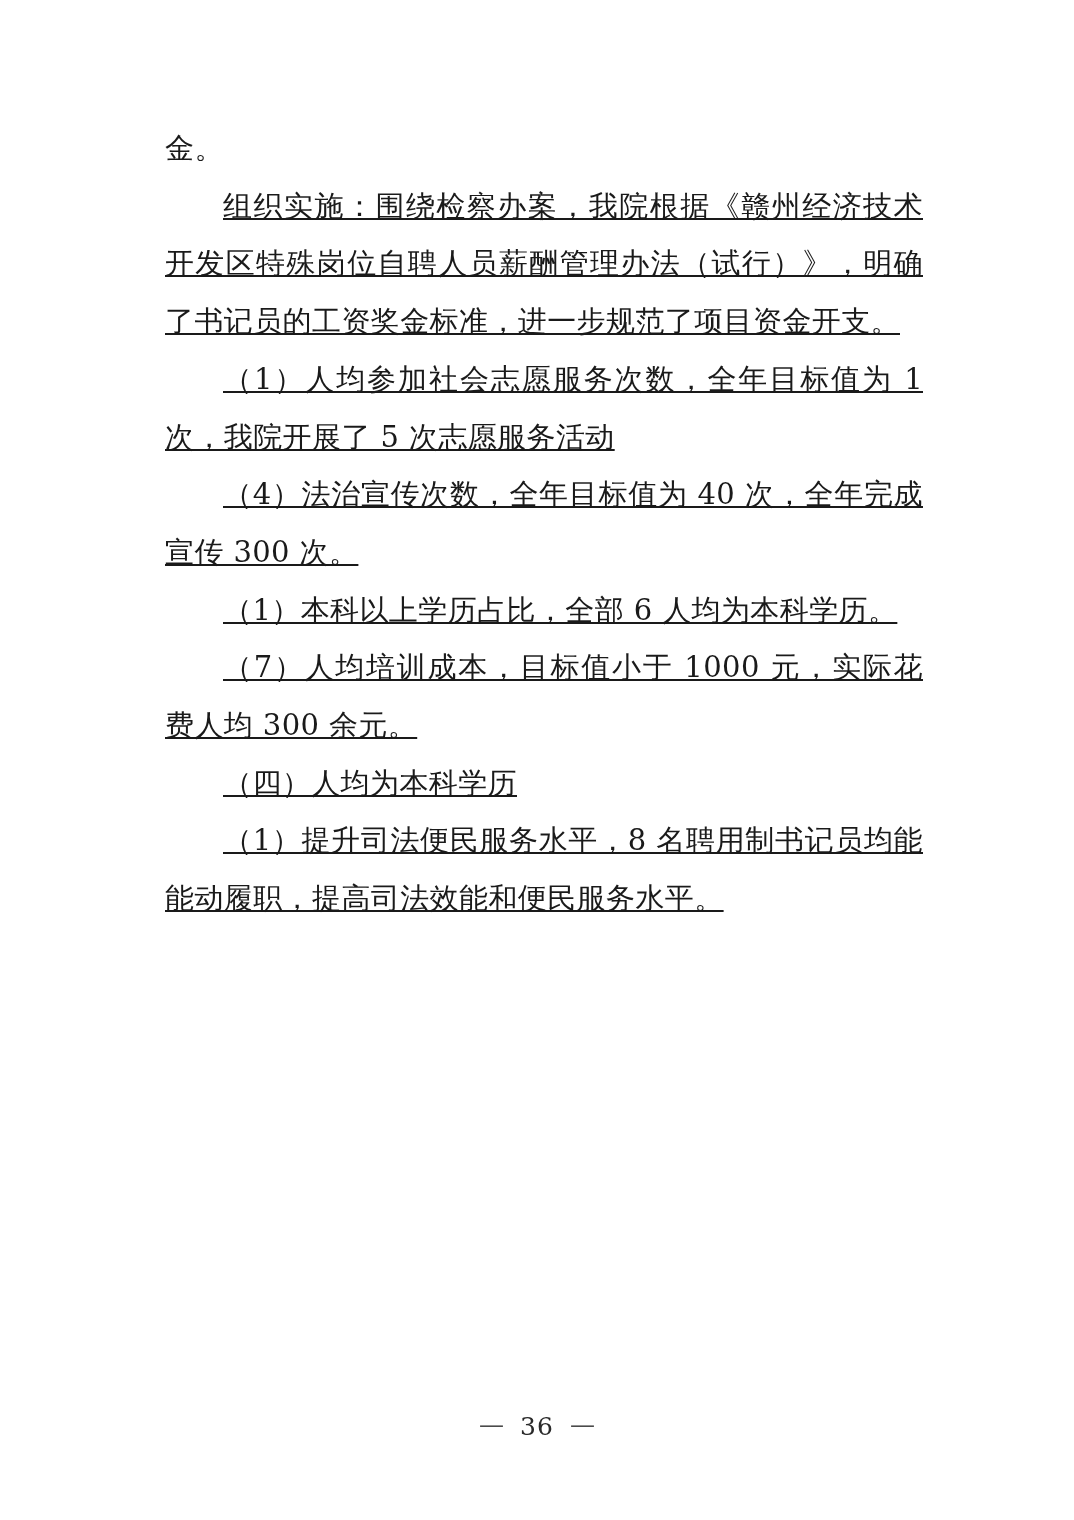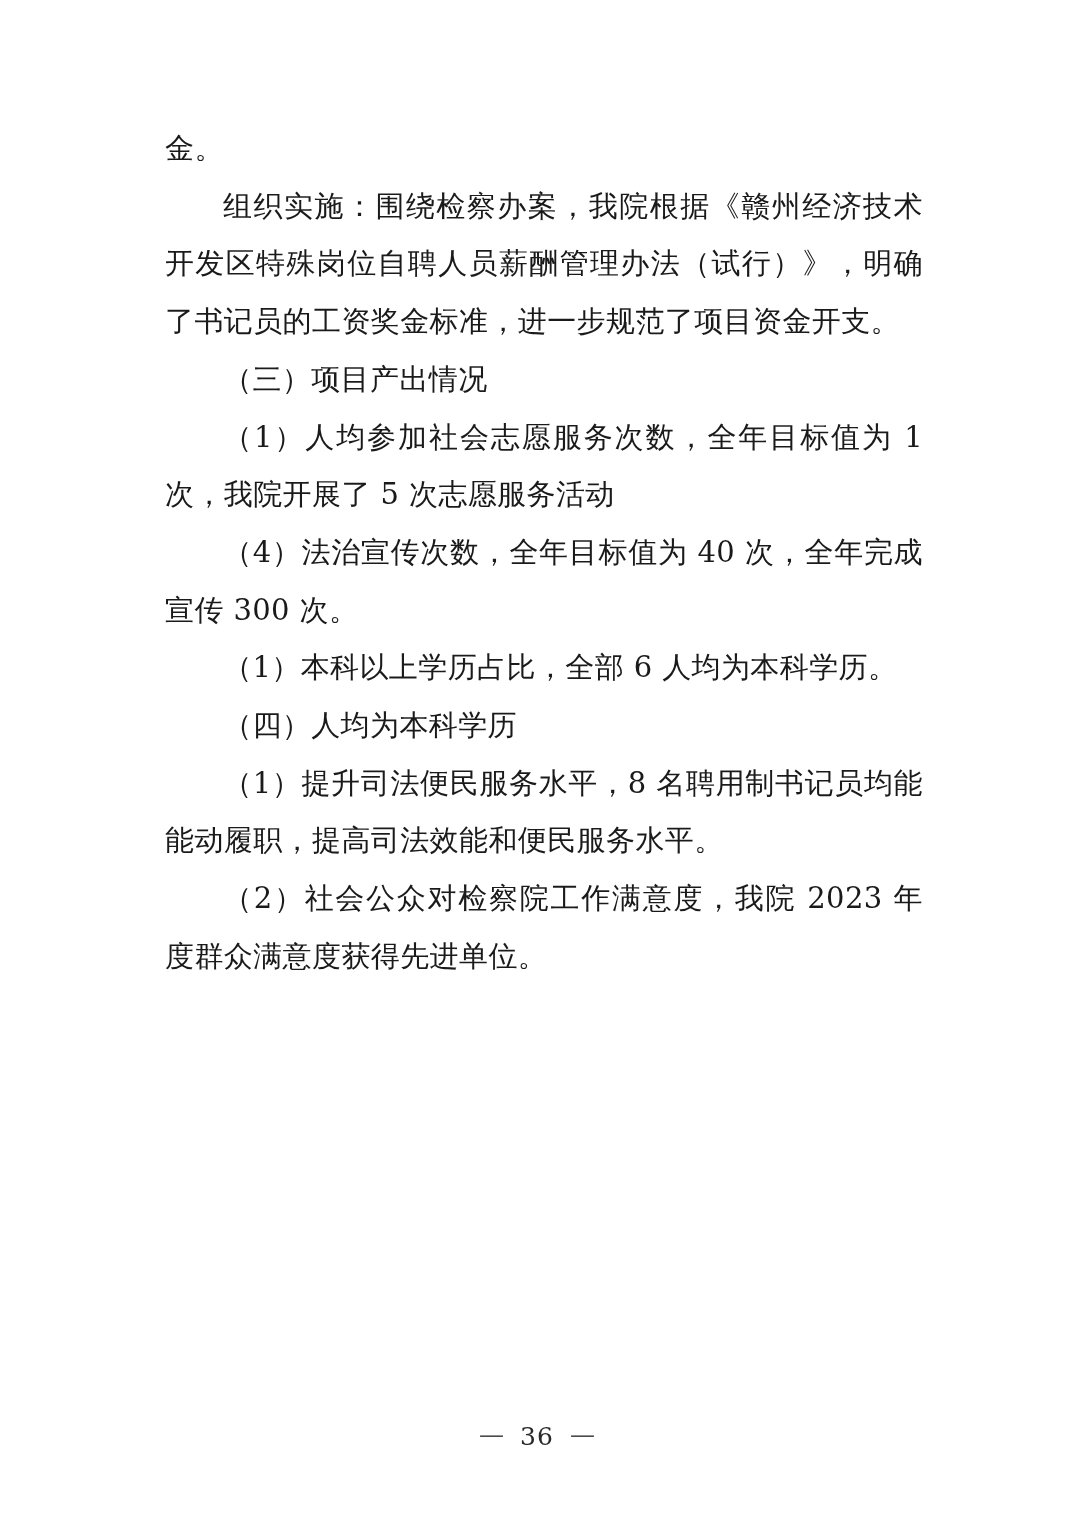--- a/index.html
+++ b/index.html
@@ -30,55 +30,55 @@
     padding: 0;
     font-size: 29px;
     line-height: 57.7px;
     color: #1a1a1a;
     text-align: justify;
     letter-spacing: 0.4px;
     word-break: break-all;
   }
   .content p.indent {
     text-indent: 2em;
+    text-decoration: underline;
   }
   .footer {
     position: absolute;
     top: 1406px;
     left: 0;
     width: 1074px;
     text-align: center;
     font-size: 25px;
     color: #2a2a2a;
   }
   .footer .dash {
     display: inline-block;
     color: #4a4a4a;
     transform: translateY(-2px);
   }
   .footer .page-num {
     display: inline-block;
-    margin: 16px 16px;
+    margin: 6px 16px;
     letter-spacing: 1px;
   }
 </style>
 </head>
 <body>
 
 <div class="page">
 
   <div class="content">
     <p>金。</p>
     <p class="indent">组织实施：围绕检察办案，我院根据《赣州经济技术开发区特殊岗位自聘人员薪酬管理办法（试行）》，明确了书记员的工资奖金标准，进一步规范了项目资金开支。</p>
-    <p class="indent">（三）项目产出情况</p>
     <p class="indent">（1）人均参加社会志愿服务次数，全年目标值为 1 次，我院开展了 5 次志愿服务活动</p>
     <p class="indent">（4）法治宣传次数，全年目标值为 40 次，全年完成宣传 300 次。</p>
     <p class="indent">（1）本科以上学历占比，全部 6 人均为本科学历。</p>
+    <p class="indent">（7）人均培训成本，目标值小于 1000 元，实际花费人均 300 余元。</p>
     <p class="indent">（四）人均为本科学历</p>
     <p class="indent">（1）提升司法便民服务水平，8 名聘用制书记员均能能动履职，提高司法效能和便民服务水平。</p>
-    <p class="indent">（2）社会公众对检察院工作满意度，我院 2023 年度群众满意度获得先进单位。</p>
   </div>
 
   <div class="footer">
     <span class="dash">—</span><span class="page-num">36</span><span class="dash">—</span>
   </div>
 
 </div>
 
 </body></html>

